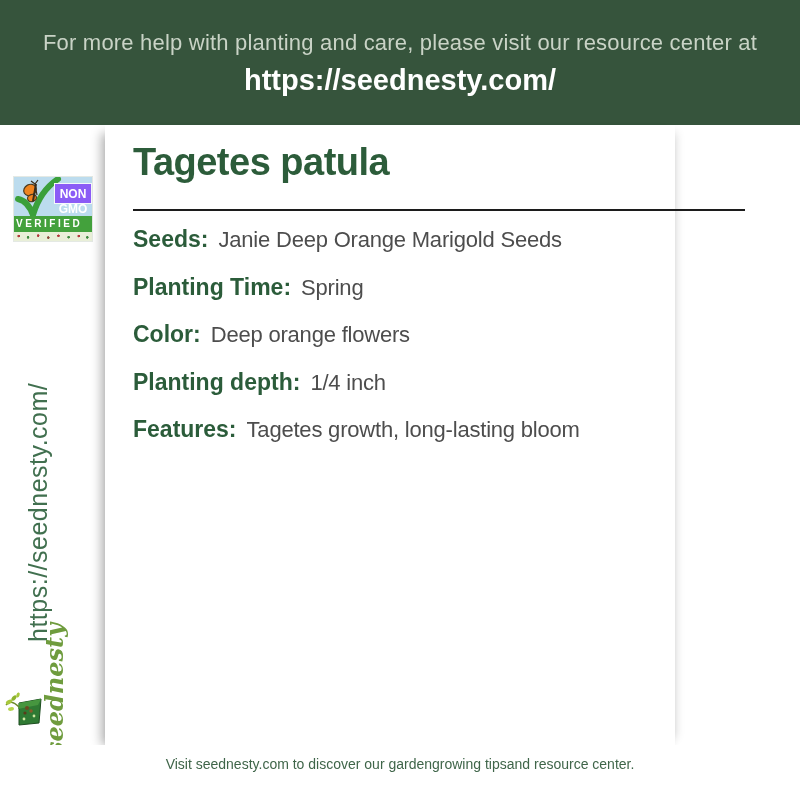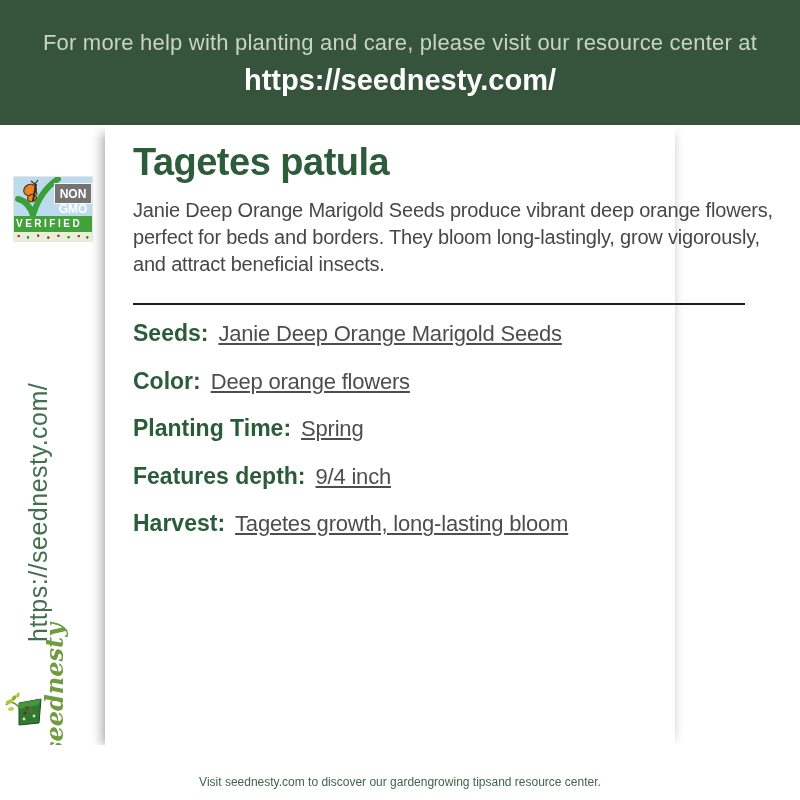--- a/index.html
+++ b/index.html
@@ -36,21 +36,21 @@
   
   .nongmo {
     position: absolute; left: 14px; top: 52px; width: 78px; height: 64px;
     background: #bcdcee;
     overflow: hidden;
     box-shadow: 0 0 0 1px #e4e9e4;
   }
   .nongmo-art { position: absolute; left: 0; top: 0; }
   .nongmo-box {
     position: absolute; right: 0; top: 6px; width: 38px; height: 21px;
-    background: #737373; border: 1px solid #f5f8fb;
+    background: #8b5cf6; border: 1px solid #f5f8fb;
     color: #fff; font-weight: bold; font-size: 12px; line-height: 1.22;
     text-align: center; padding-top: 3px;
   }
   .nongmo-verified {
     position: absolute; left: 0; top: 39px; width: 78px; height: 16px;
     background: #43a13c; color: #fff;
     font-size: 10px; font-weight: bold; letter-spacing: 2.5px;
     line-height: 16px; text-indent: 2px;
   }
   .nongmo-meadow {
@@ -123,30 +123,30 @@
     font-size: 20px; line-height: 1.35; color: #474747;
     letter-spacing: -0.2px;
   }
   .divider {
     border: none; border-top: 2px solid #1c1c1c;
     width: 612px; margin-top: 25px;
   }
   .fields { margin-top: 15px; }
   .row { margin-bottom: 20.5px; }
   .lbl { font-size: 23px; font-weight: bold; color: #2b5c3a; margin-right: 10px; }
-  .val { font-size: 22px; color: #4d4d4d; letter-spacing: -0.2px; text-decoration: underline; }
+  .val { font-size: 22px; color: #4d4d4d; letter-spacing: -0.2px; }
 
   
   .footer {
     position: absolute; left: 0; top: 745px; width: 800px; height: 55px;
     background: #ffffff; text-align: center;
   }
   .footer-text {
-    display: inline-block; margin-top: 30px;
-    font-size: 12px; color: #3f6549;
+    display: inline-block; margin-top: 11px;
+    font-size: 14px; color: #3f6549;
   }
 </style>
 </head>
 <body>
 
 <div class="banner">
   <div class="banner-line1">For more help with planting and care, please visit our resource center at</div>
   <div class="banner-line2">https://seednesty.com/</div>
 </div>
 
@@ -182,37 +182,36 @@
     <ellipse cx="4" cy="17" rx="3.4" ry="2" fill="#a8c83c" transform="rotate(-30 4 17)"></ellipse>
     <ellipse cx="9" cy="13" rx="3.2" ry="1.9" fill="#8db32e" transform="rotate(-50 9 13)"></ellipse>
     <ellipse cx="6" cy="24" rx="3" ry="1.8" fill="#b6d44e" transform="rotate(-10 6 24)"></ellipse>
     <ellipse cx="13" cy="10" rx="2.6" ry="1.6" fill="#a8c83c" transform="rotate(-70 13 10)"></ellipse>
   </svg>
   <div class="brand-script">seednesty</div>
 </div>
 
 <div class="panel">
   <div class="title">Tagetes patula</div>
-  <div class="desc">Janie Deep Orange Marigold Seeds produce vibrant deep orange flowers, perfect for beds and borders. They bloom long-lastingly, grow vigorously, and attract beneficial insects.</div>
   <hr class="divider">
 
   <div class="fields">
     <div class="row">
       <span class="lbl">Seeds:</span><span class="val">Janie Deep Orange Marigold Seeds</span>
     </div>
     <div class="row">
+      <span class="lbl">Planting Time:</span><span class="val">Spring</span>
+    </div>
+    <div class="row">
       <span class="lbl">Color:</span><span class="val">Deep orange flowers</span>
     </div>
     <div class="row">
-      <span class="lbl">Planting Time:</span><span class="val">Spring</span>
-    </div>
-    <div class="row">
-      <span class="lbl">Features depth:</span><span class="val">9/4 inch</span>
-    </div>
-    <div class="row">
-      <span class="lbl">Harvest:</span><span class="val">Tagetes growth, long-lasting bloom</span>
+      <span class="lbl">Planting depth:</span><span class="val">1/4 inch</span>
+    </div>
+    <div class="row">
+      <span class="lbl">Features:</span><span class="val">Tagetes growth, long-lasting bloom</span>
     </div>
   </div>
 </div>
 
 <div class="footer">
   <span class="footer-text">Visit seednesty.com to discover our gardengrowing tipsand resource center.</span>
 </div>
 
 </body></html>

